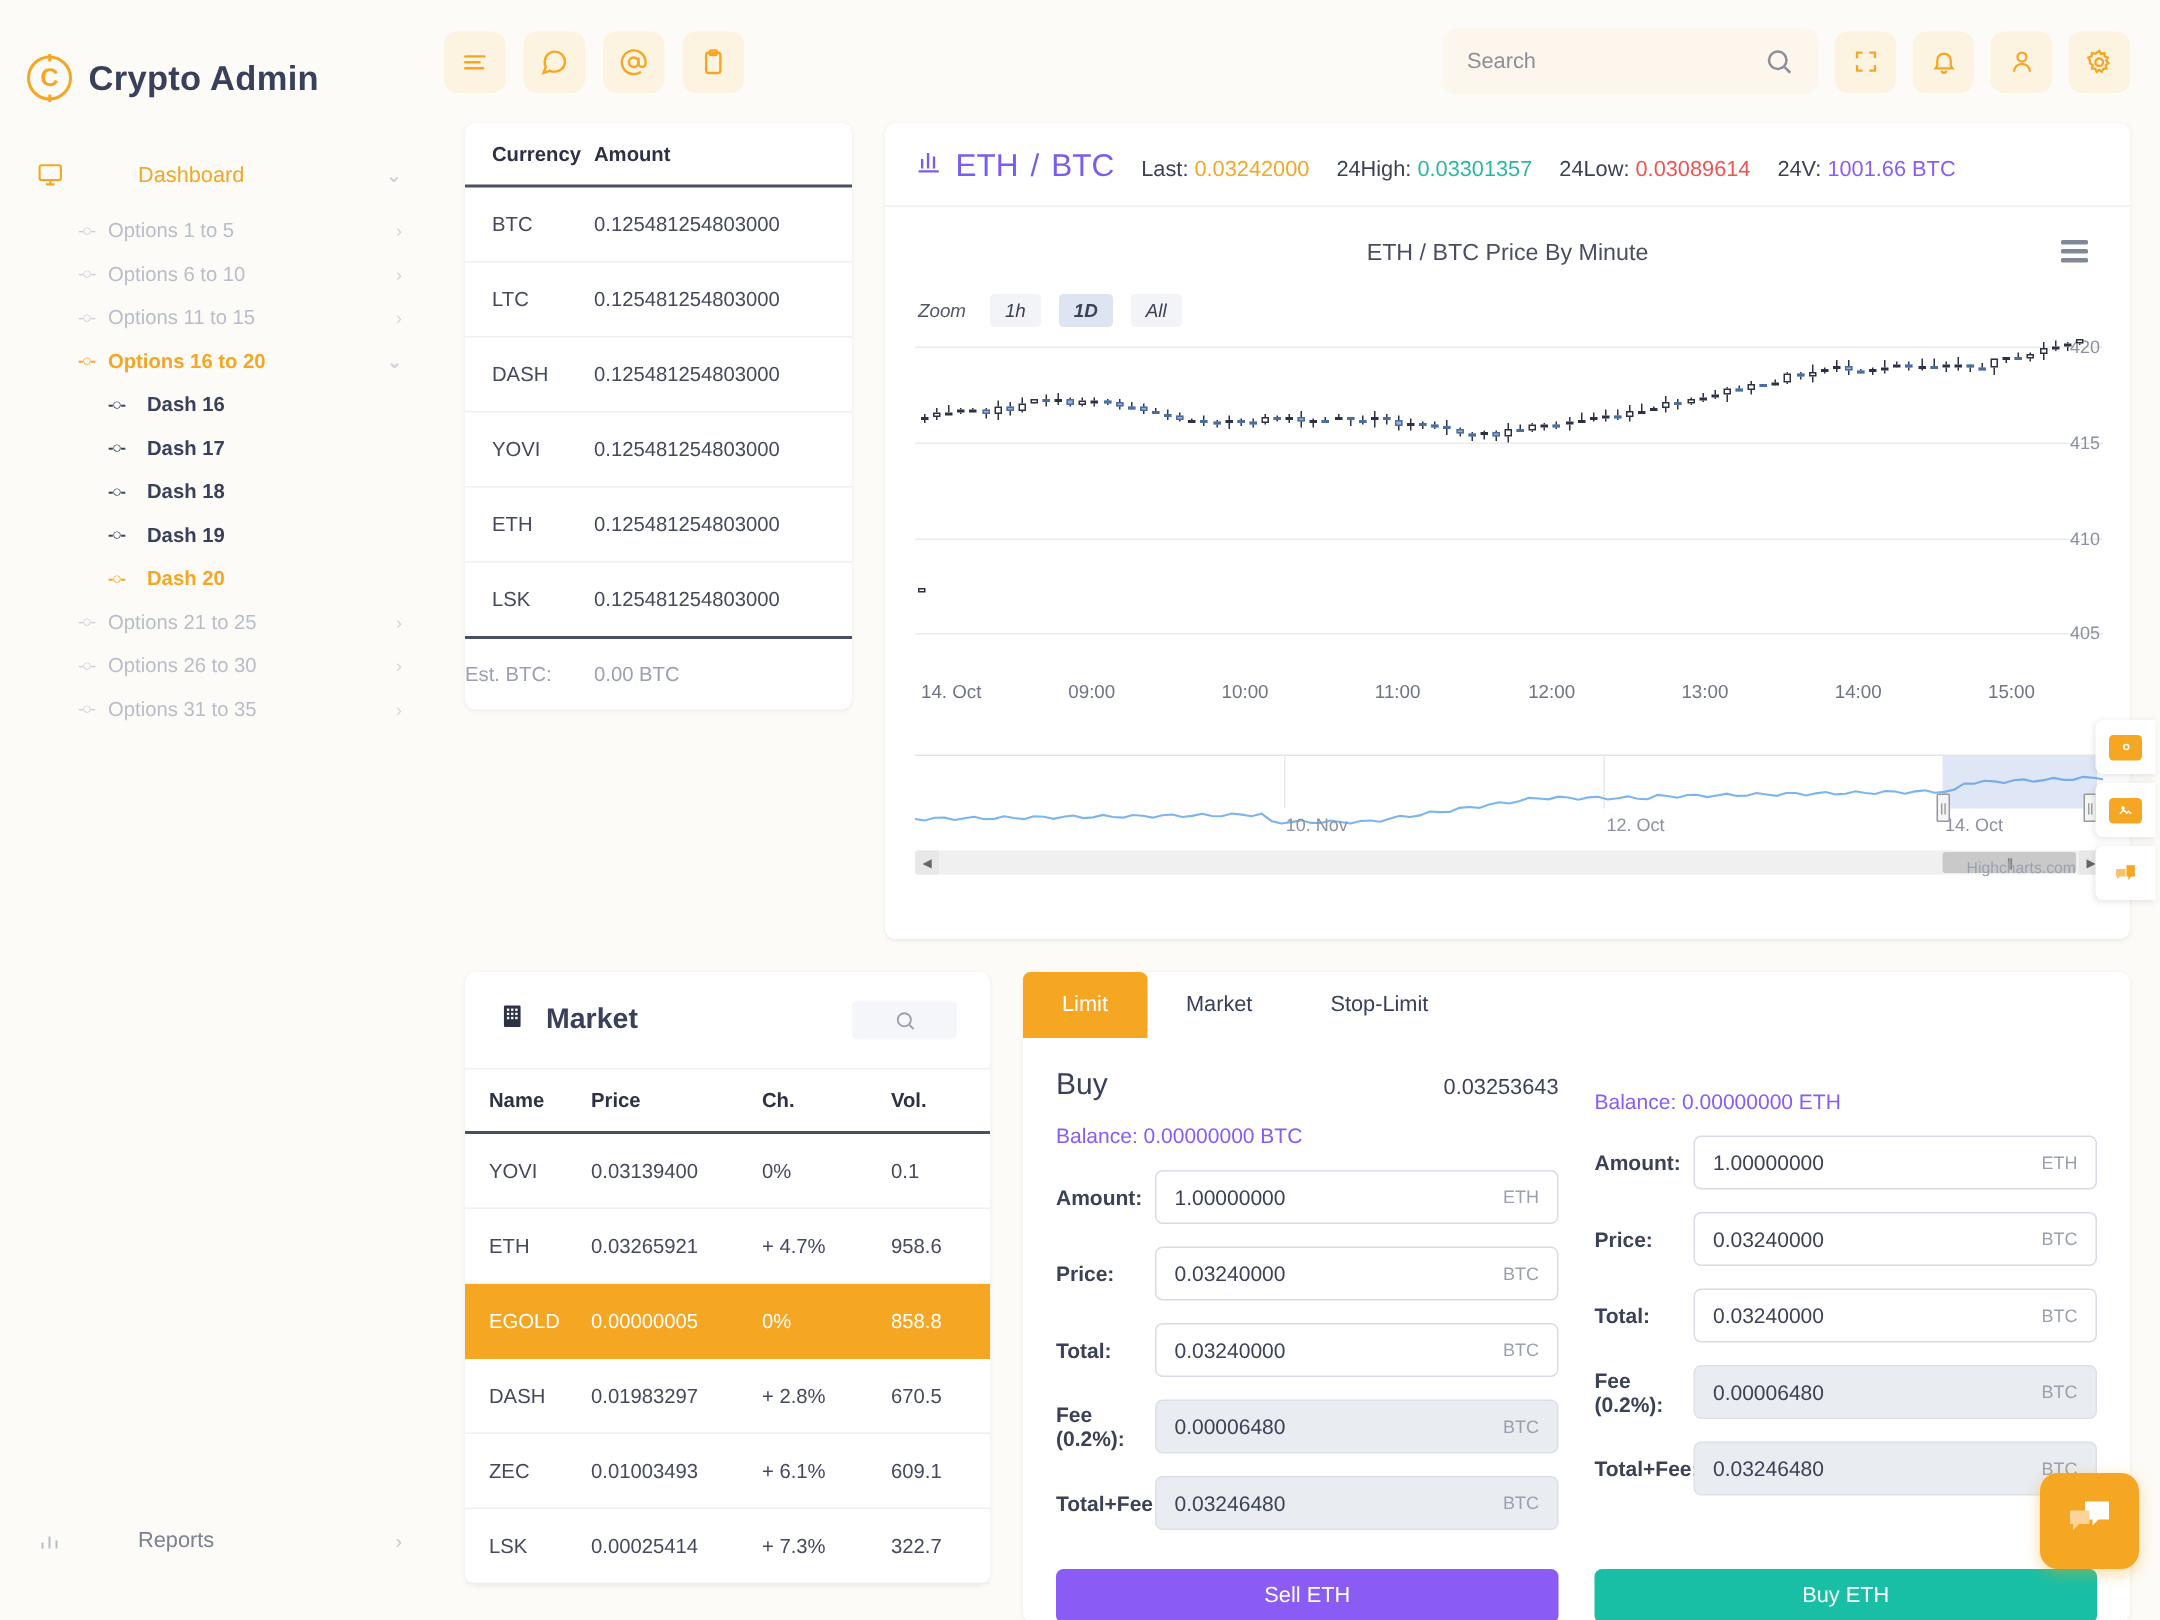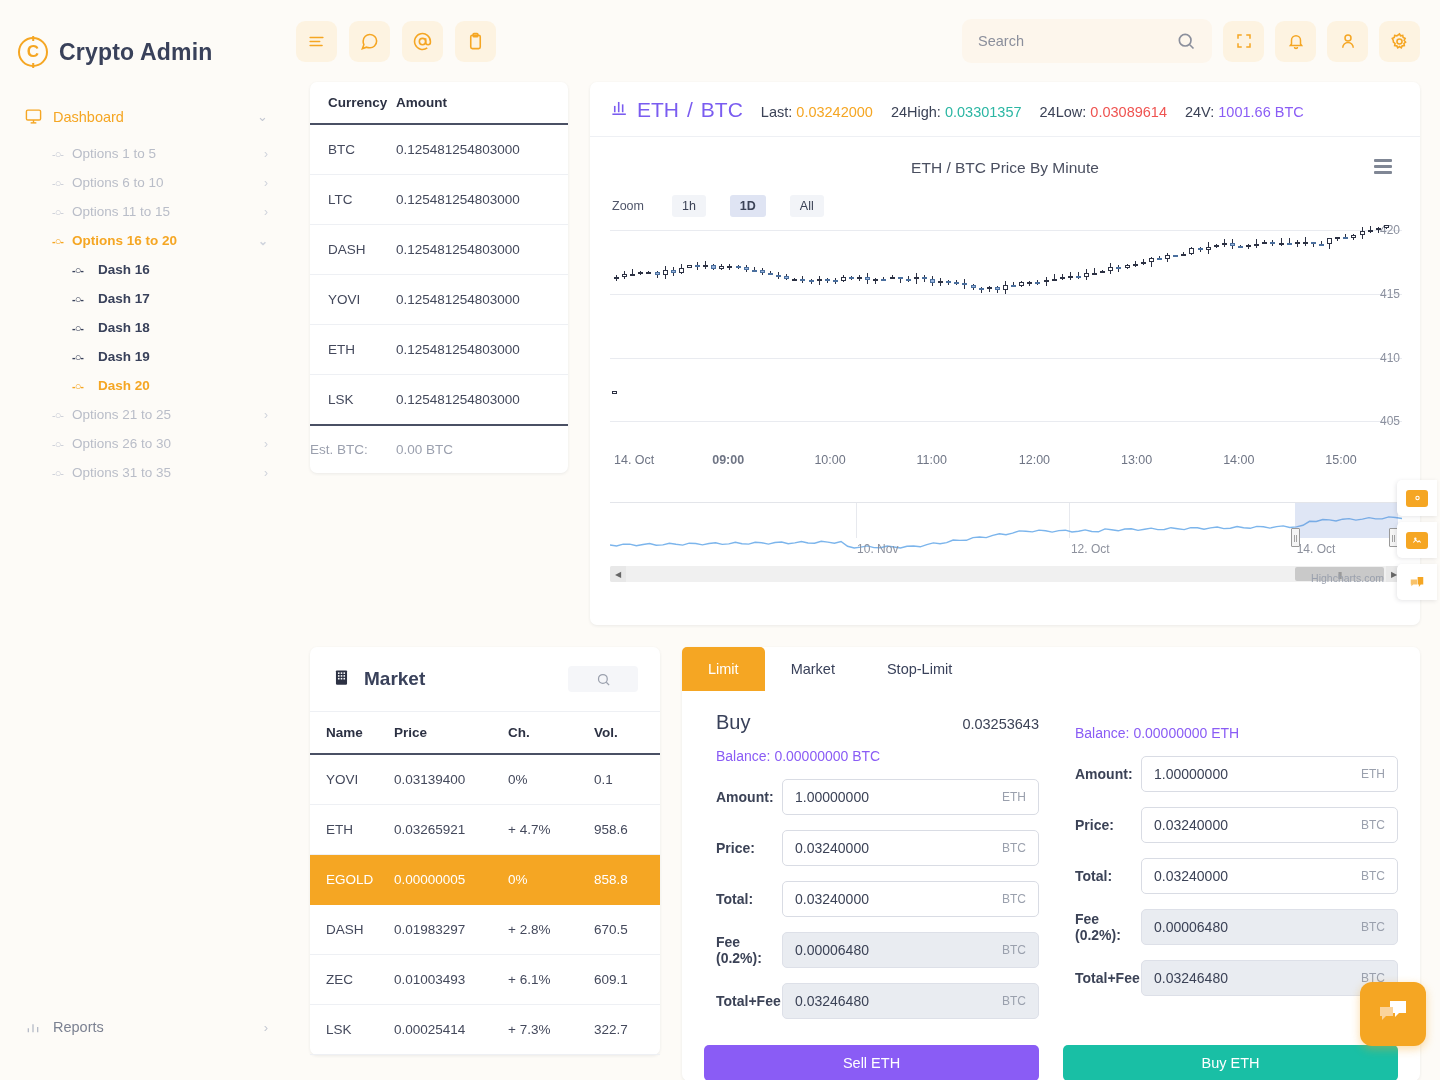--- a/index.html
+++ b/index.html
@@ -36,21 +36,21 @@
   .brand-text { font-size: 23px; font-weight: 700; color: #39415a; letter-spacing: .2px; }
 
   .nav { padding: 12px 0 0 0; }
   .nav-row {
     display: flex; align-items: center;
     height: 45px; padding: 0 22px 0 25px;
     font-size: 14.5px; cursor: pointer;
     color: #8d93a3;
   }
   .nav-row .ico { width: 28px; flex-shrink: 0; display:flex; align-items:center; color:#b7bcc8; }
-  .nav-row .txt { flex: 1; }
+  .nav-row .txt { flex: 1; margin-left: 39px; }
   .nav-row .arw { font-size: 13px; color: #c4c8d2; }
   .nav-row.active { color: #f5a623; }
   .nav-row.active .ico { color: #f5a623; }
   .nav-row.main { color: #7b8191; font-size: 14.5px; }
   .nav-row.main .txt { color:#7b8191; }
 
   .sub-row {
     display: flex; align-items: center;
     height: 29px; padding: 0 22px 0 52px;
     font-size: 13.5px; color: #b9bdc8; cursor: pointer;
@@ -147,22 +147,22 @@
   .chart-body { position: relative; height: 488px; padding: 0; }
   .chart-title {
     text-align: center; font-size: 15.5px; color: #4a4f60; padding-top: 22px;
   }
   .burger-menu {
     position: absolute; right: 28px; top: 22px; cursor: pointer;
     display:flex; flex-direction:column; gap:3px;
   }
   .burger-menu span { display:block; width: 18px; height: 3px; background: #808795; border-radius:1px;}
   .zoomrow {
-    display: flex; align-items: center; gap: 24px;
-    padding: 18px 0 0 22px; font-size: 12.5px; color: #555b6b;
+    display: flex; align-items: center; gap: 12px;
+    padding: 18px 0 0 22px; font-size: 12.5px; color: #555b6b; font-style: italic;
   }
   .zoomrow .lbl { margin-right: 4px; color:#50566a; }
   .zbtn {
     padding: 4px 10px; border-radius: 3px; background: #f2f4f8; cursor: pointer;
     font-size: 12.5px; color: #3b4256;
   }
   .zbtn.active { background: #dfe4f3; font-weight: 700; }
 
   .plot { position: absolute; left: 20px; right: 18px; top: 80px; height: 230px; }
   .gridline { position: absolute; left: 0; right: 0; height: 1px; background: #e9ebf0; }
@@ -214,21 +214,21 @@
   .chg-up { color: #2bb6a3; margin-top: 14px; }
 
   
   .trade { flex: 1; }
   .tabs { display: flex; padding: 0; }
   .tab {
     padding: 14px 26px; font-size: 14.5px; cursor: pointer; color: #39415a;
   }
   .tab.active { background: #f5a623; color: #fff; border-radius: 5px 5px 0 0; }
   .trade-body { display: flex; padding: 20px 22px 10px 22px; gap: 24px; }
-  .side { flex: 1; min-width: 0; margin-left: 12px; }
+  .side { flex: 1; min-width: 0; }
   .side-top { display: flex; align-items: baseline; }
   .side-title { font-size: 20px; font-weight: 500; color: #39415a; }
   .side-rate { margin-left: auto; font-size: 14.5px; color: #3b4256; }
   .side-bal { font-size: 14px; margin-top: 14px; font-weight: 600; color:#39415a; }
   .side-bal span { color: #8a5cf5; font-weight: 400; }
   .frow { display: flex; align-items: center; margin-top: 15px; }
   .flabel { width: 66px; flex-shrink: 0; font-size: 14px; font-weight: 600; color: #3b4256; }
   .finput {
     flex: 1; height: 36px; border: 1px solid #d9dce4; border-radius: 5px;
     display: flex; align-items: center; padding: 0 12px; background: #fff;
@@ -512,21 +512,21 @@
           <div class="plot" id="plot">
               <div class="gridline" style="top: 204.444px;"></div>
               <div class="ylab" style="top: 204.444px;">405</div>
               <div class="gridline" style="top: 140.556px;"></div>
               <div class="ylab" style="top: 140.556px;">410</div>
               <div class="gridline" style="top: 76.6667px;"></div>
               <div class="ylab" style="top: 76.6667px;">415</div>
               <div class="gridline" style="top: 12.7778px;"></div>
               <div class="ylab" style="top: 12.7778px;">420</div>
               <div class="xlab" style="left: 4px;">14. Oct</div>
-              <div class="xlab" style="left: 102.194px; font-weight: bold;">09:00</div>
+              <div class="xlab" style="left: 102.194px;">09:00</div>
               <div class="xlab" style="left: 204.387px;">10:00</div>
               <div class="xlab" style="left: 306.581px;">11:00</div>
               <div class="xlab" style="left: 408.774px;">12:00</div>
               <div class="xlab" style="left: 510.968px;">13:00</div>
               <div class="xlab" style="left: 613.161px;">14:00</div>
               <div class="xlab" style="left: 715.355px;">15:00</div>
               <div class="candle" style="left: 4px;">
                 <div class="wick" style="top: 58.1684px; height: 5.79806px;"></div>
                 <div class="body" style="top: 59.6215px; height: 2px;"></div>
               </div>

